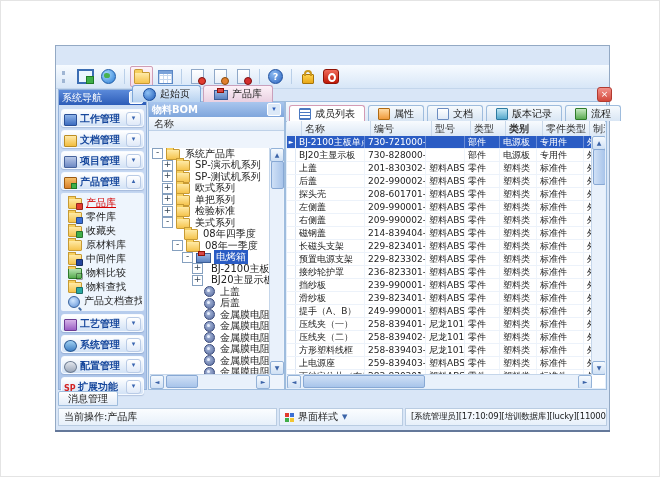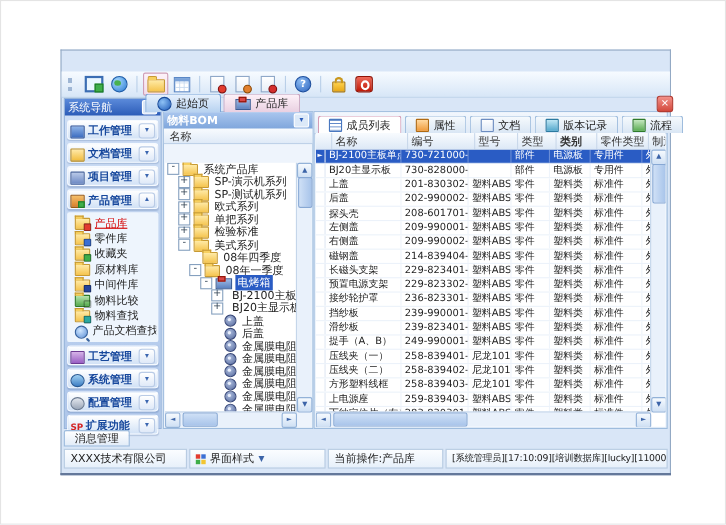--- a/index.html
+++ b/index.html
@@ -666,35 +666,32 @@
         <div class="sb-arrow" style="margin-left:auto">►</div>
       </div>
     </div>
   </div>
 
   <div class="msgtab">
     <span>消息管理</span>
   </div>
 
   <div class="statusbar">
-    <div class="seg company">
-        <span>XXXX技术有限公司</span>
+    <div class="seg op">
+        <span>当前操作:产品库</span>
       </div>
     <div class="seg style">
       <span class="palette">
           <span class="p1"></span>
           <span class="p2"></span>
           <span class="p3"></span>
           <span class="p4"></span>
         </span>
       <span>界面样式</span>
       <span class="dd">▼</span>
     </div>
-    <div class="seg op">
-        <span>当前操作:产品库</span>
-      </div>
     <div class="seg session">
         <span>[系统管理员][17:10:09][培训数据库][lucky][11000]</span>
       </div>
   </div>
 
   <div class="bottom-line"></div>
 </div>
 
 </body></html>

